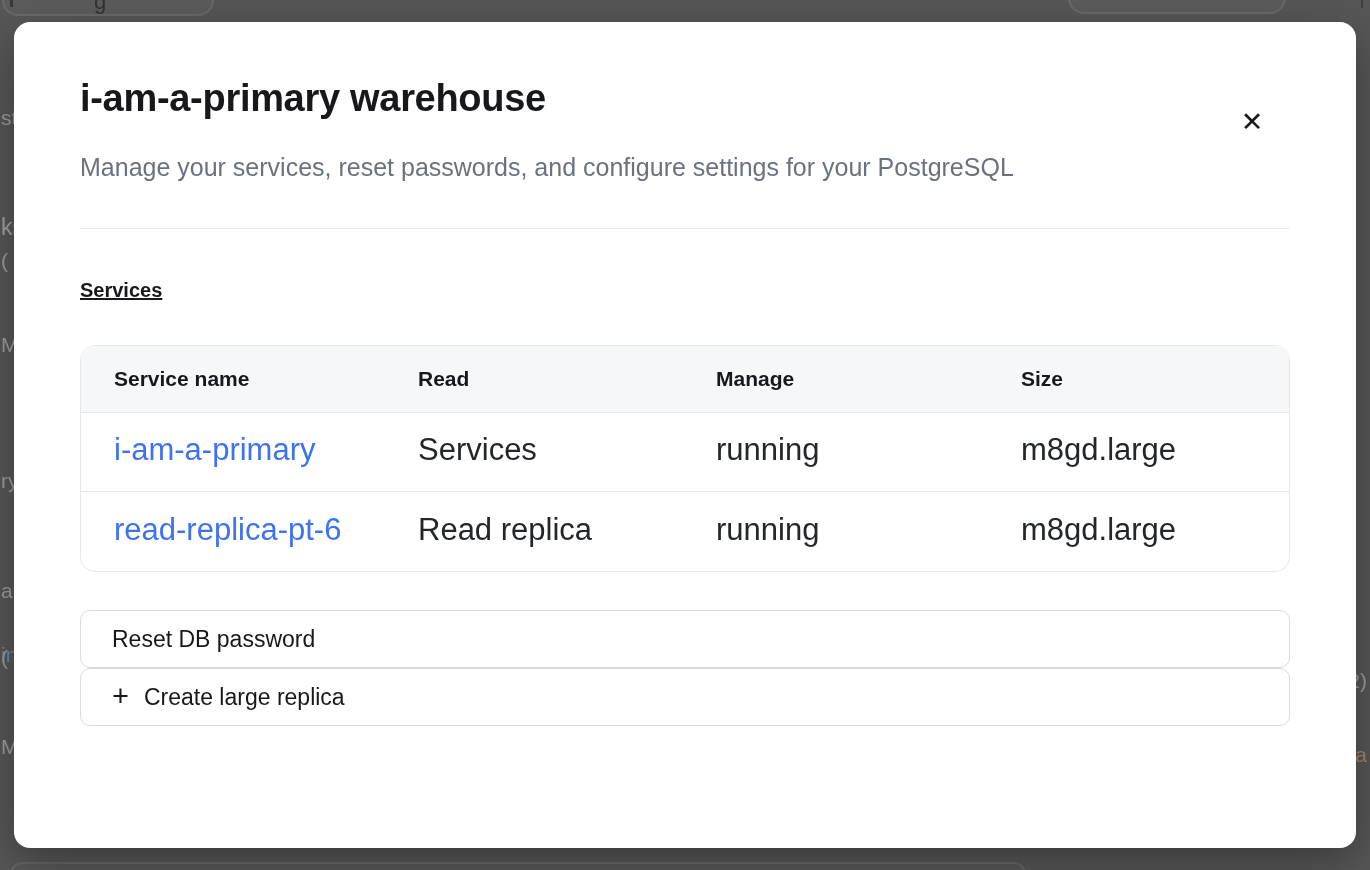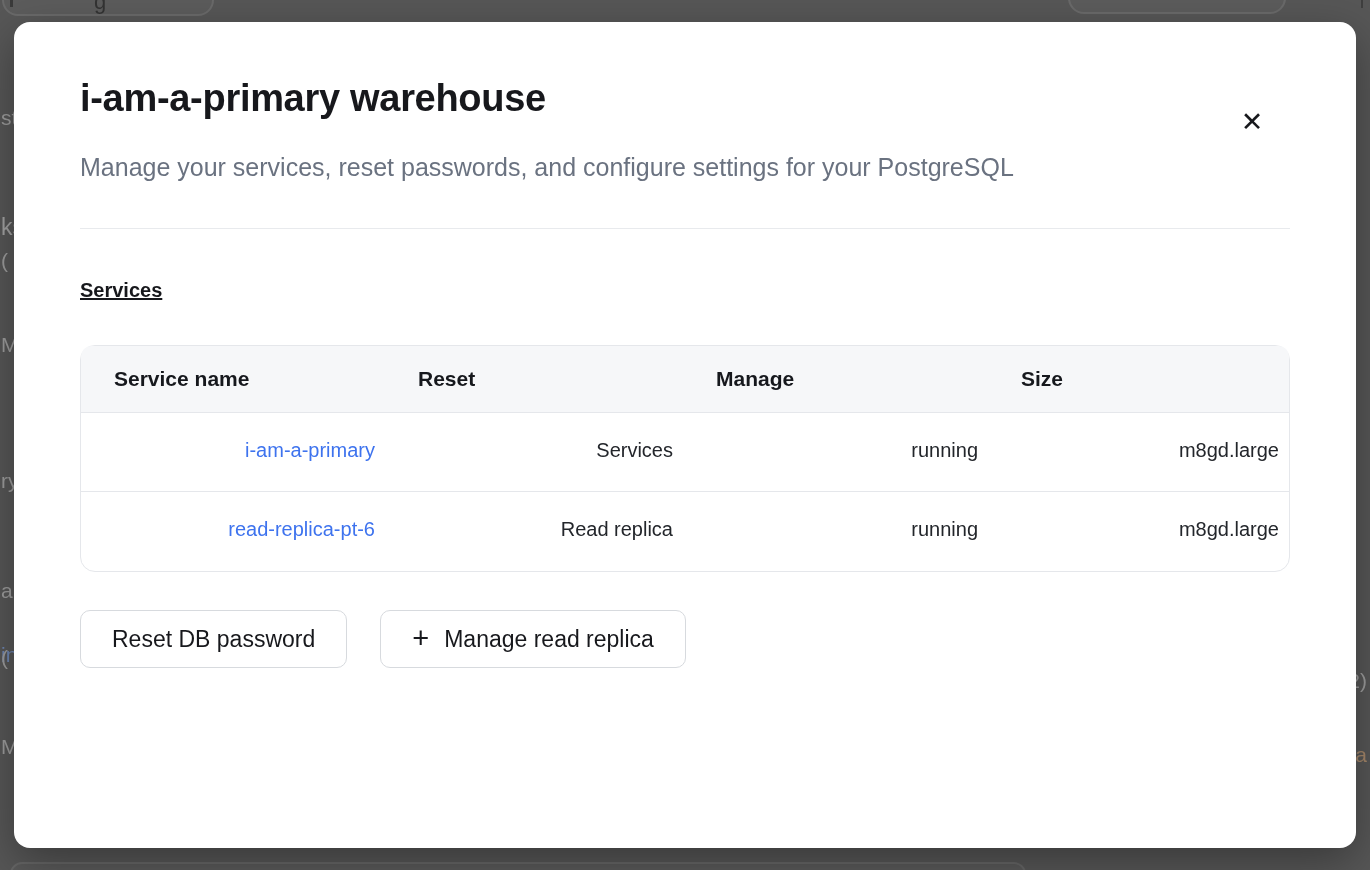--- a/index.html
+++ b/index.html
@@ -72,29 +72,29 @@
   table.services col.c2{width:298px;}
   table.services col.c3{width:305px;}
   table.services th{
     height:67px;background:#f6f7f9;text-align:left;padding:0 10px 0 33px;
     font-size:21px;font-weight:600;color:#16181d;
     border-bottom:1px solid #e5e7eb;box-sizing:border-box;
   }
   table.services th:first-child{border-top-left-radius:10px;}
   table.services th:last-child{border-top-right-radius:10px;}
   table.services td{
-    height:79px;padding:0 10px 4px 33px;font-size:20px;color:#23262b;
+    height:79px;padding:0 10px 4px 33px;font-size:31px;color:#23262b;
     border-bottom:1px solid #e5e7eb;box-sizing:border-box;
-    white-space:nowrap;overflow:hidden;text-align:right;
+    white-space:nowrap;overflow:hidden;
   }
   table.services tr:last-child td{border-bottom:none;}
   a.service-link{color:#3e73ee;text-decoration:none;cursor:pointer;}
 
   .footer{
-    margin-top:38px;display:flex;gap:33px;
+    margin-top:38px;display:flex;justify-content:flex-end;flex-direction:column;
   }
   .btn{
     height:58px;display:flex;align-items:center;gap:15px;
     background:#ffffff;border:1px solid #d7dade;border-radius:10px;
     padding:0 31px;font-size:23px;color:#17181c;cursor:pointer;
     font-family:"Liberation Sans", sans-serif;
   }
   .btn .plus{font-size:29px;font-weight:300;line-height:1;margin-top:-2px;}
 </style>
 </head>
@@ -138,21 +138,21 @@
   <table class="services">
     <colgroup>
         <col class="c1">
         <col class="c2">
         <col class="c3">
         <col class="c4">
       </colgroup>
     <thead>
       <tr>
         <th>Service name</th>
-        <th>Reset</th>
+        <th>Read</th>
         <th>Manage</th>
         <th>Size</th>
       </tr>
     </thead>
     <tbody>
       <tr>
         <td><a class="service-link">i-am-a-primary</a></td>
         <td>Services</td>
         <td>running</td>
         <td>m8gd.large</td>
@@ -165,17 +165,17 @@
       </tr>
     </tbody>
   </table>
 
   <div class="footer">
     <button class="btn">
       <span>Reset DB password</span>
     </button>
     <button class="btn">
       <span class="plus">+</span>
-      <span>Manage read replica</span>
+      <span>Create large replica</span>
     </button>
   </div>
 
 </div>
 
 </body></html>

